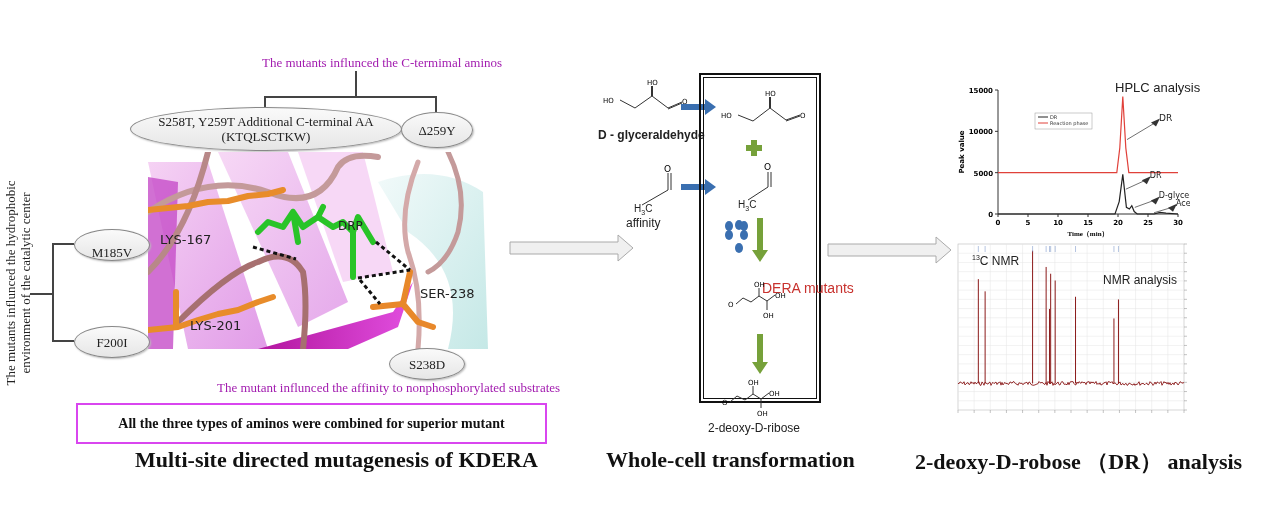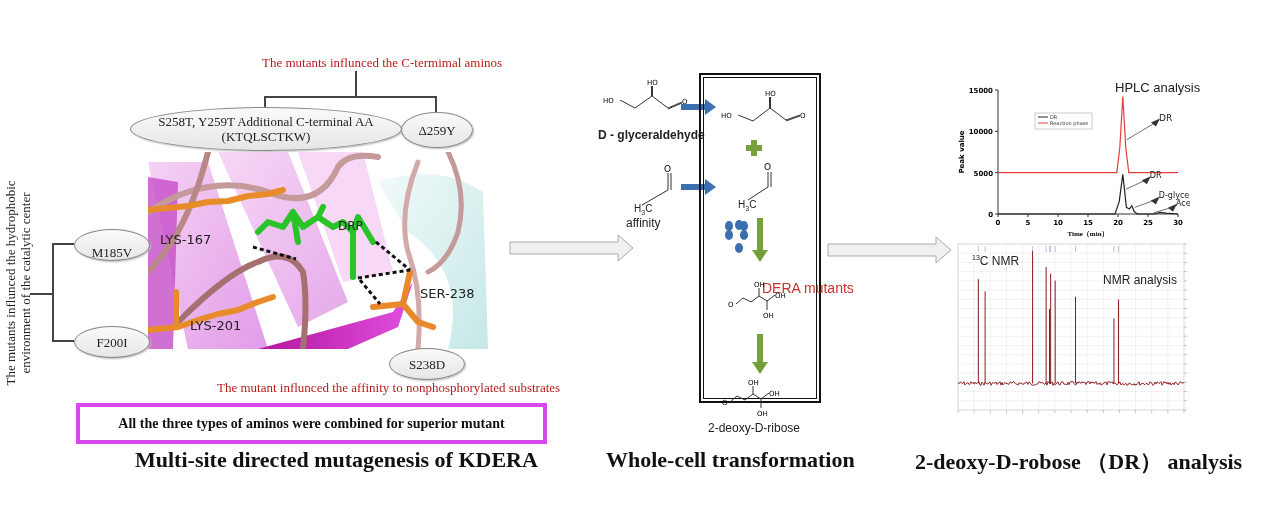--- a/index.html
+++ b/index.html
@@ -1,22 +1,22 @@
 <!DOCTYPE html>
 <html><head>
 <meta charset="utf-8">
 <style>
   html, body { margin: 0; padding: 0; background: #ffffff; }
   body { width: 1269px; height: 529px; position: relative; overflow: hidden; font-family: "Liberation Serif", serif; color: #111; }
   .abs { position: absolute; }
   .ellipse { position: absolute; border: 1px solid #888; border-radius: 50%; background: linear-gradient(#fafafa, #e6e6e6); display: flex; align-items: center; justify-content: center; text-align: center; font-family: "Liberation Serif", serif; font-size: 13px; line-height: 15px; color: #222; box-shadow: 1px 1px 2px #bbb; }
   .line { position: absolute; background: #444; }
   .big-title { position: absolute; font-family: "Liberation Serif", serif; font-weight: bold; font-size: 22px; white-space: nowrap; }
-  .note { position: absolute; font-family: "Liberation Serif", serif; font-size: 13px; white-space: nowrap; color: #b91c1c; }
-  .combined-box { position: absolute; left: 76px; top: 403px; width: 471px; height: 41px; border: 4px solid #d946ef; box-sizing: border-box; display: flex; align-items: center; justify-content: center; font-weight: bold; font-size: 14px; font-family: "Liberation Serif", serif; }
+  .note { position: absolute; font-family: "Liberation Serif", serif; font-size: 13px; white-space: nowrap; color: #a21caf; }
+  .combined-box { position: absolute; left: 76px; top: 403px; width: 471px; height: 41px; border: 2px solid #d946ef; box-sizing: border-box; display: flex; align-items: center; justify-content: center; font-weight: bold; font-size: 14px; font-family: "Liberation Serif", serif; }
   .vlabel { position: absolute; left: -92px; top: 268px; width: 220px; transform: rotate(-90deg); transform-origin: center; text-align: center; font-size: 13px; line-height: 15px; font-family: "Liberation Serif", serif; color: #222; }
   .protein { position: absolute; left: 148px; top: 152px; width: 340px; height: 197px; overflow: hidden; }
   .cell-box { position: absolute; left: 699px; top: 73px; width: 122px; height: 330px; border: 2px solid #111; box-sizing: border-box; }
   .cell-box::after { content: ""; position: absolute; left: 2px; top: 2px; right: 2px; bottom: 2px; border: 1.5px solid #111; }
   .chem-label { position: absolute; font-family: "Liberation Sans", sans-serif; font-size: 12px; white-space: nowrap; color: #222; }
   .chart-title { position: absolute; font-family: "Liberation Sans", sans-serif; font-size: 13px; color: #222; white-space: nowrap; }
 </style>
 </head>
 <body>
 

